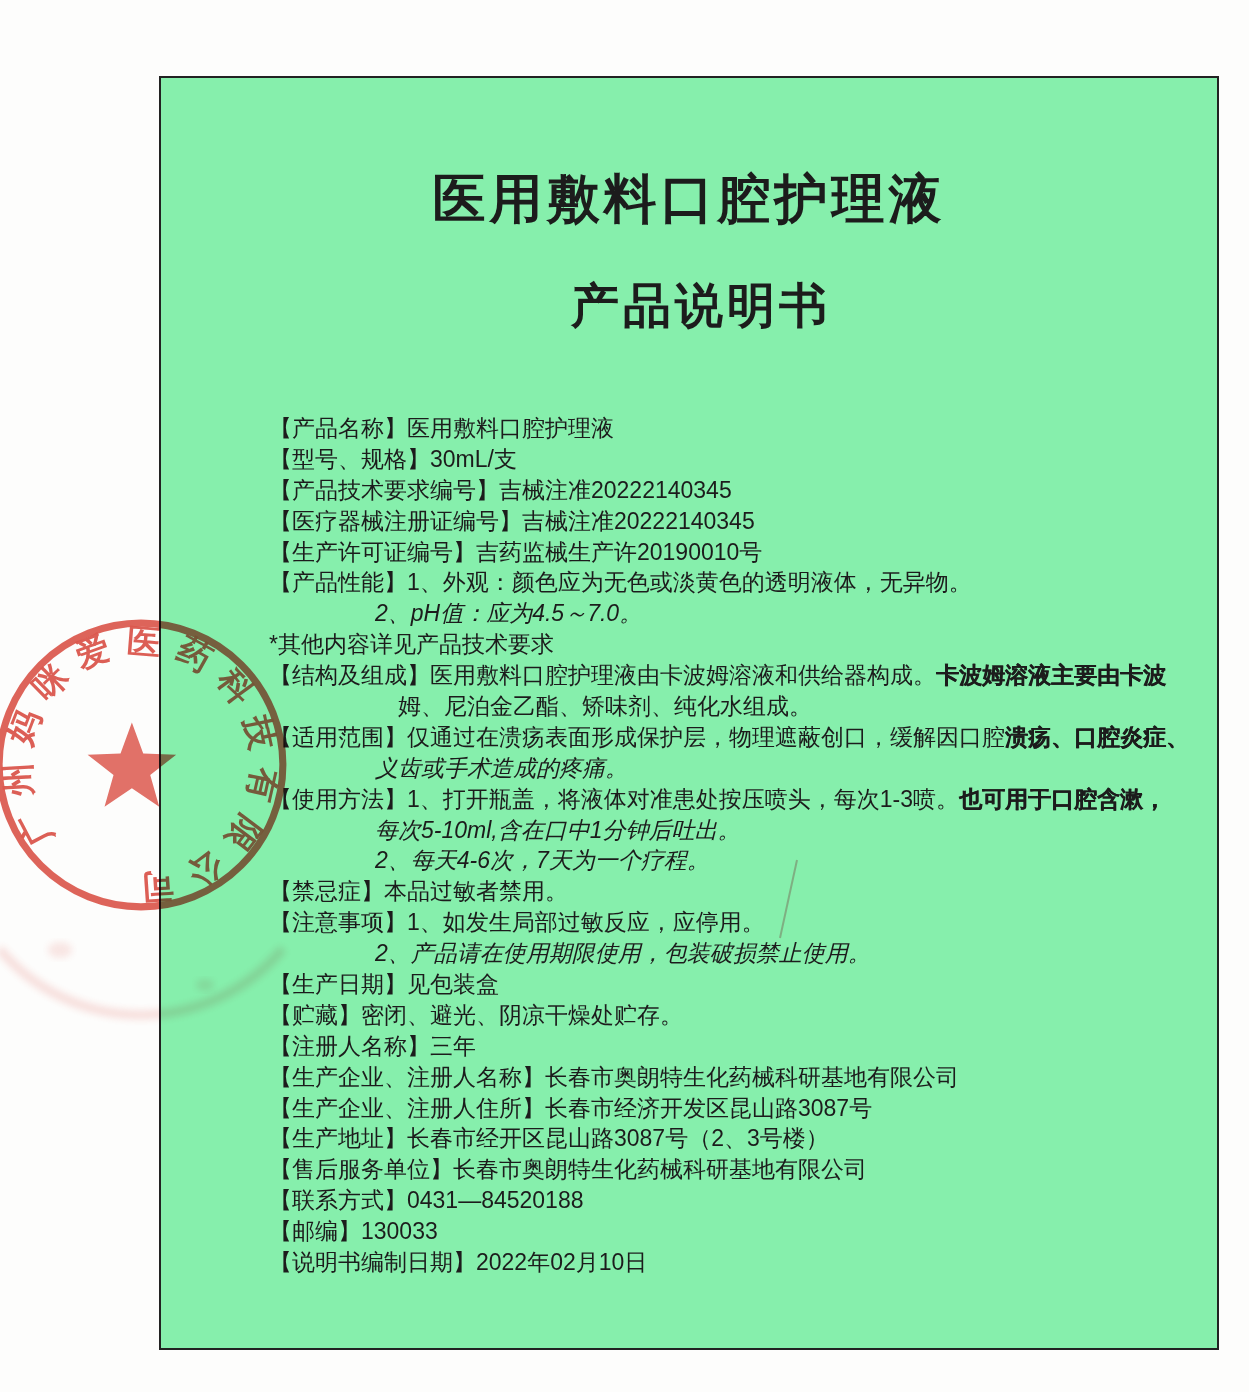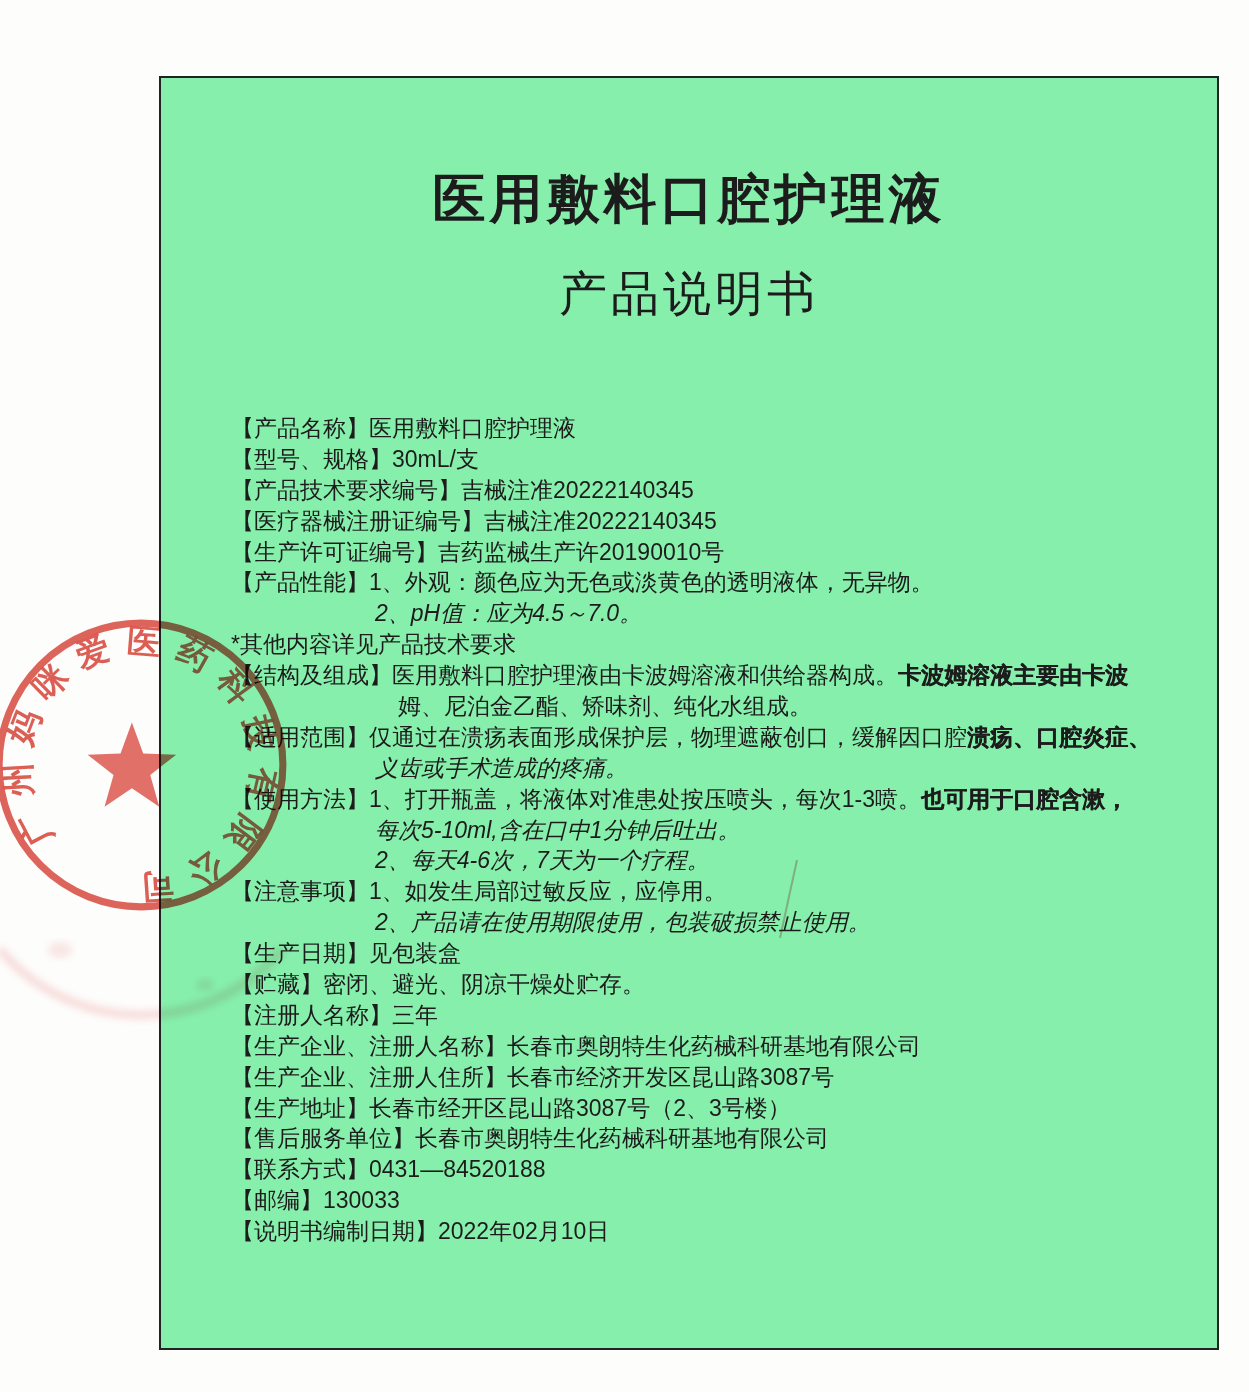--- a/index.html
+++ b/index.html
@@ -18,30 +18,30 @@
   .frame{
     position:absolute;left:159px;top:76px;width:1060px;height:1274px;
     border:2px solid #222;background:#86efac;box-sizing:border-box;
   }
   .doc-title{
     position:absolute;left:0;top:86px;width:100%;margin:0;
     text-align:center;font-size:53px;font-weight:700;letter-spacing:4px;
     color:var(--ink);
   }
   .doc-subtitle{
-    position:absolute;left:0;top:184px;width:100%;margin:0;
-    text-align:center;font-size:48px;font-weight:400;letter-spacing:4px;
+    position:absolute;left:0;top:184px;width:100%;margin:12px;
+    text-align:center;font-size:48px;font-weight:700;letter-spacing:4px;
     color:var(--ink);
   }
   .doc-body{
     position:absolute;left:70px;top:335px;right:20px;
     font-size:23px;font-weight:400;white-space:nowrap;
   }
   .line{height:30.9px;line-height:30.9px;}
-  .ind-0{padding-left:0;}
+  .ind-0{padding-left:0;margin-left:38px;}
   .ind-1{padding-left:144px;font-style:italic;}
   .ind-2{padding-left:167px;}
   .seg{color:var(--ink);}
   .seg.b{font-weight:700;text-shadow:0.4px 0 0 currentColor;}
   
   .seal{
     position:absolute;left:-11px;top:613px;width:304px;height:304px;
     mix-blend-mode:multiply;opacity:.9;pointer-events:none;
   }
   .seal-ring{fill:none;stroke:var(--seal-red);stroke-width:7;opacity:.92;}
@@ -76,20 +76,21 @@
         <div class="line ind-0"><span class="seg">【产品性能】1、外观：颜色应为无色或淡黄色的透明液体，无异物。</span></div>
         <div class="line ind-1"><span class="seg">2、pH值：应为4.5～7.0。</span></div>
         <div class="line ind-0"><span class="seg">*其他内容详见产品技术要求</span></div>
         <div class="line ind-0"><span class="seg">【结构及组成】医用敷料口腔护理液由卡波姆溶液和供给器构成。</span><span class="seg b">卡波姆溶液主要由卡波</span></div>
         <div class="line ind-2"><span class="seg">姆、尼泊金乙酯、矫味剂、纯化水组成。</span></div>
         <div class="line ind-0"><span class="seg">【适用范围】仅通过在溃疡表面形成保护层，物理遮蔽创口，缓解因口腔</span><span class="seg b">溃疡、口腔炎症、</span></div>
         <div class="line ind-1"><span class="seg">义齿或手术造成的疼痛。</span></div>
         <div class="line ind-0"><span class="seg">【使用方法】1、打开瓶盖，将液体对准患处按压喷头，每次1-3喷。</span><span class="seg b">也可用于口腔含漱，</span></div>
         <div class="line ind-1"><span class="seg">每次5-10ml,含在口中1分钟后吐出。</span></div>
         <div class="line ind-1"><span class="seg">2、每天4-6次，7天为一个疗程。</span></div>
+        <div class="line ind-0"><span class="seg">【禁忌症】本品过敏者禁用。</span></div>
         <div class="line ind-0"><span class="seg">【注意事项】1、如发生局部过敏反应，应停用。</span></div>
         <div class="line ind-1"><span class="seg">2、产品请在使用期限使用，包装破损禁止使用。</span></div>
         <div class="line ind-0"><span class="seg">【生产日期】见包装盒</span></div>
         <div class="line ind-0"><span class="seg">【贮藏】密闭、避光、阴凉干燥处贮存。</span></div>
         <div class="line ind-0"><span class="seg">【注册人名称】三年</span></div>
         <div class="line ind-0"><span class="seg">【生产企业、注册人名称】长春市奥朗特生化药械科研基地有限公司</span></div>
         <div class="line ind-0"><span class="seg">【生产企业、注册人住所】长春市经济开发区昆山路3087号</span></div>
         <div class="line ind-0"><span class="seg">【生产地址】长春市经开区昆山路3087号（2、3号楼）</span></div>
         <div class="line ind-0"><span class="seg">【售后服务单位】长春市奥朗特生化药械科研基地有限公司</span></div>
         <div class="line ind-0"><span class="seg">【联系方式】0431—84520188</span></div>

